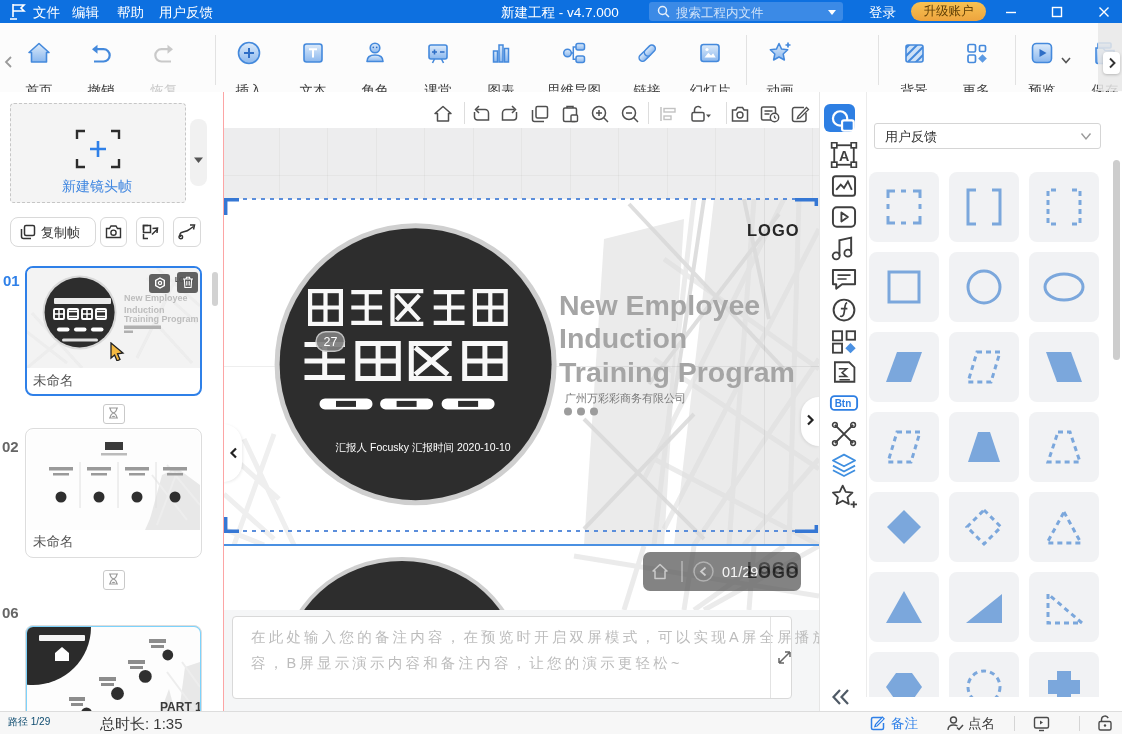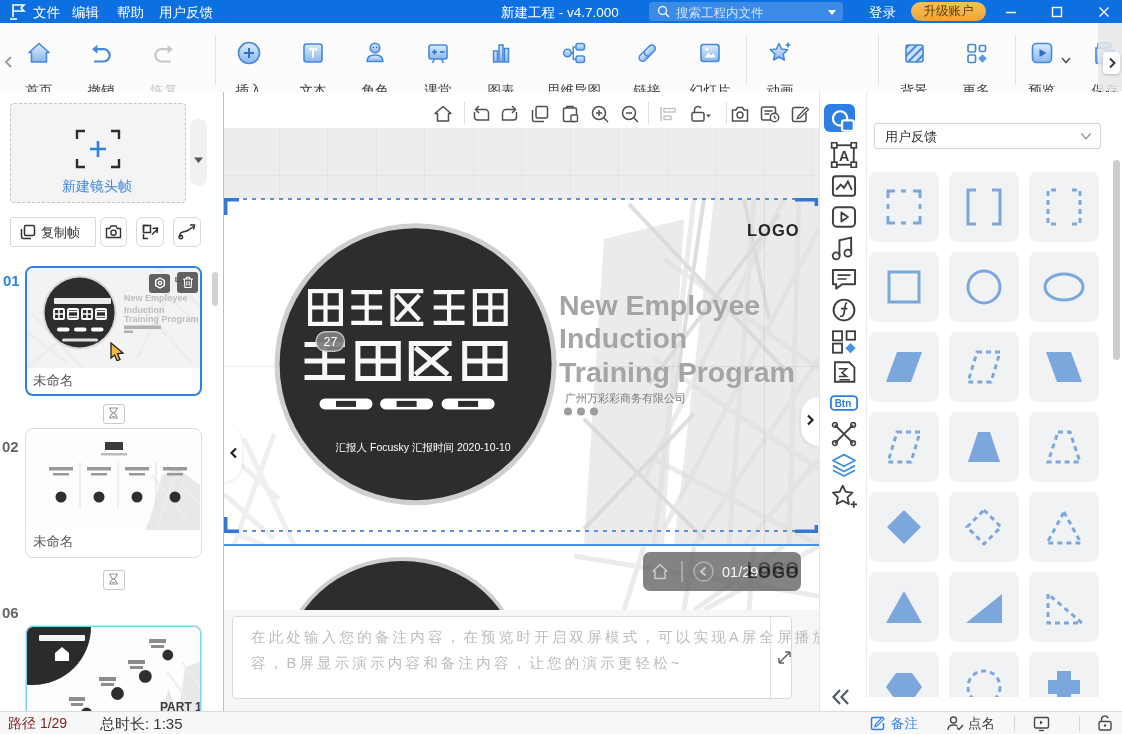--- a/index.html
+++ b/index.html
@@ -215,21 +215,21 @@
   <svg class="abs" style="left:75px;top:37px" width="46" height="40" viewBox="0 0 46 40">
     <path d="M2 10 V2 H10 M36 2 H44 V10 M44 30 V38 H36 M10 38 H2 V30" fill="none" stroke="#2c2c2c" stroke-width="2.4"></path>
     <path d="M23 12 V28 M15 20 H31" stroke="#2f80e8" stroke-width="2.6"></path>
   </svg>
   <div class="abs" style="left:10px;top:86px;width:174px;text-align:center;font-size:14px;color:#3f86e0;">新建镜头帧</div>
   <div class="abs" style="left:190px;top:27px;width:17px;height:67px;background:#f1f1f1;border-radius:8px;"></div>
   <svg class="abs" style="left:193px;top:64px" width="11" height="8" viewBox="0 0 11 8">
         <path d="M1 1.5 L5.5 7 L10 1.5 Z" fill="#555"></path>
       </svg>
 
-  <div class="abs" style="left:10px;top:125px;width:84px;height:28px;background:#fff;border:1px solid #d9d9d9;border-radius:2px;">
+  <div class="abs" style="left:10px;top:125px;width:84px;height:28px;background:#fff;border:1px solid #d9d9d9;border-radius:8px;">
     <svg class="abs" style="left:9px;top:6px" width="16" height="16" viewBox="0 0 16 16">
           <rect x="4.5" y="1.5" width="10" height="10" rx="1.5" fill="none" stroke="#333" stroke-width="1.5"></rect>
           <path d="M11 14.5 H3.5 a2 2 0 0 1 -2 -2 V5" fill="none" stroke="#333" stroke-width="1.5"></path>
         </svg>
     <div class="abs" style="left:30px;top:6px;font-size:13px;color:#333;">复制帧</div>
   </div>
   <div class="abs" style="left:100px;top:125px;width:25px;height:28px;background:#fff;border:1px solid #d9d9d9;border-radius:6px;">
     <svg class="abs" style="left:4px;top:6px" width="17" height="15" viewBox="0 0 17 15">
           <path d="M1.5 4.5 h3 l1.5 -2.5 h5 l1.5 2.5 h3 v9 h-14 z" fill="none" stroke="#333" stroke-width="1.4"></path>
           <circle cx="8.5" cy="8.7" r="2.6" fill="none" stroke="#333" stroke-width="1.4"></circle>
@@ -770,21 +770,21 @@
   <div class="tile" style="left:162px;top:560px">
         <svg width="48" height="48" viewBox="0 0 48 48">
           <path class="sf" d="M17 8 H31 V17 H40 V31 H31 V40 H17 V31 H8 V17 H17 Z"></path>
         </svg>
       </div>
 
   <div class="abs" style="left:246px;top:68px;width:7px;height:200px;background:#cdcdcd;border-radius:3.5px;"></div>
 </div>
 
 <div class="abs" id="statusbar" style="left:0;top:711px;width:1122px;height:23px;background:#f7f7f7;border-top:1px solid #ddd;">
-  <div class="abs" style="left:8px;top:3px;font-size:14px;color:#7f1d1d;">路径 1/29</div>
+  <div class="abs" style="left:8px;top:3px;font-size:10px;color:#0c4a6e;">路径 1/29</div>
   <div class="abs" style="left:100px;top:3px;font-size:15px;color:#3a3a3a;">总时长: 1:35</div>
   <svg class="abs" style="left:869px;top:3px" width="17" height="17" viewBox="0 0 17 17">
         <path d="M13 2.5 H4 a1.5 1.5 0 0 0 -1.5 1.5 V13 a1.5 1.5 0 0 0 1.5 1.5 H13 a1.5 1.5 0 0 0 1.5 -1.5 V8" fill="none" stroke="#2f80e8" stroke-width="1.5"></path>
         <path d="M6.5 9.5 L13.5 2.2 l1.6 1.6 L8 11 l-2.2 .6 z" fill="#fff" stroke="#2f80e8" stroke-width="1.2"></path>
       </svg>
   <div class="abs" style="left:891px;top:3px;font-size:13.5px;color:#2f80e8;">备注</div>
   <svg class="abs" style="left:946px;top:3px" width="19" height="17" viewBox="0 0 19 17">
         <circle cx="7.5" cy="5" r="3" fill="none" stroke="#4a4a4a" stroke-width="1.4"></circle>
         <path d="M2 15 q0 -5 5.5 -5 q2.5 0 4 1" fill="none" stroke="#4a4a4a" stroke-width="1.4"></path>
         <path d="M11 12.5 l2 2 4 -4.5" fill="none" stroke="#4a4a4a" stroke-width="1.5"></path>

